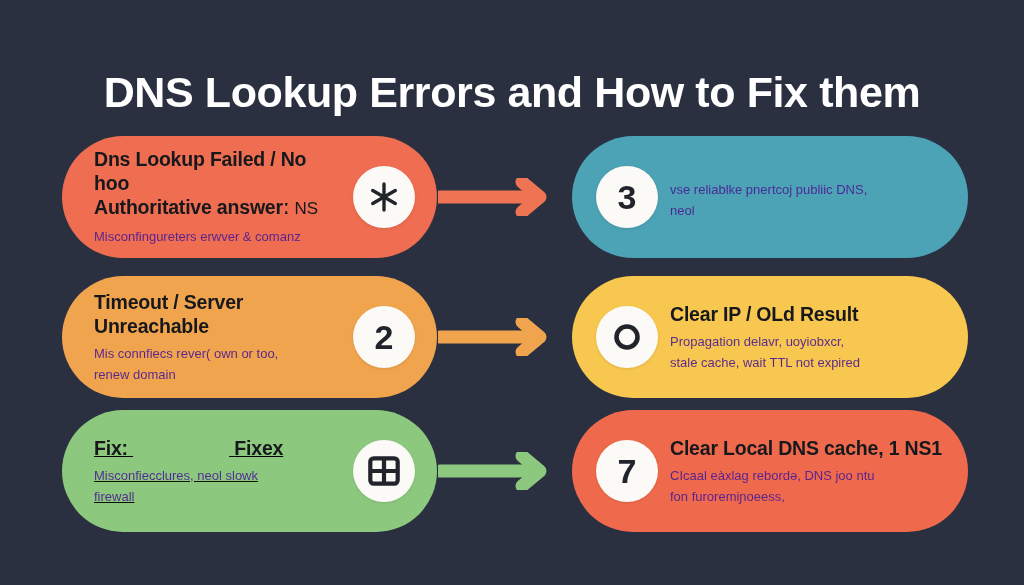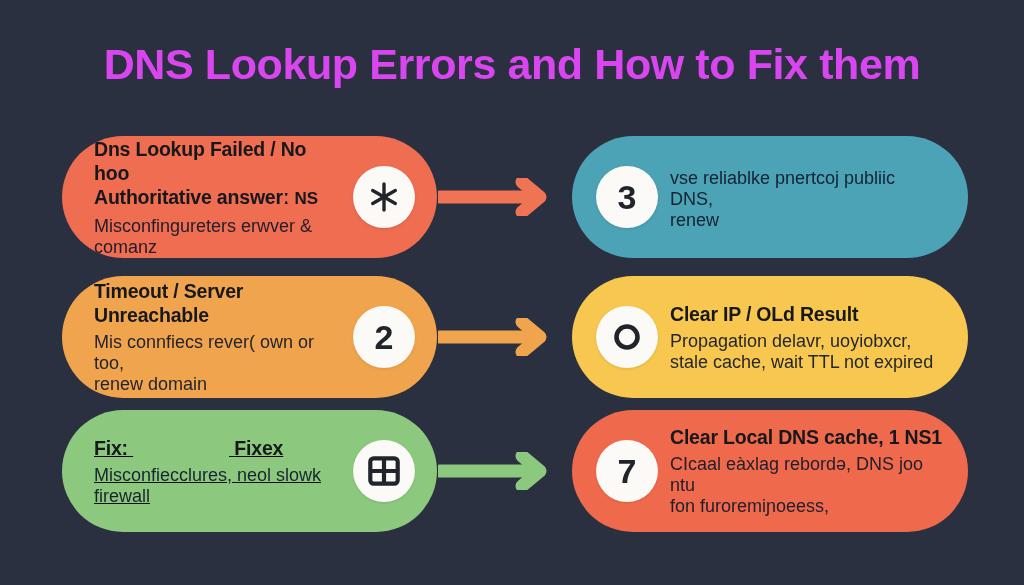--- a/index.html
+++ b/index.html
@@ -80,31 +80,31 @@
   }
 
   .card-heading {
     color: #17181c;
     font-size: 19.5px;
     font-weight: bold;
     line-height: 24px;
     letter-spacing: -0.2px;
   }
   .card-heading .heading-tail {
-    font-weight: bold;
+    font-weight: normal;
     font-size: 17px;
     letter-spacing: 0;
   }
   .card-heading .heading-gap {
     display: inline-block;
     width: 96px;
   }
   .card-sub {
-    color: #0f172a;
-    font-size: 18px;
+    color: #4c1d95;
+    font-size: 13px;
     font-weight: normal;
     line-height: 21px;
     margin-top: 5px;
     opacity: 0.92;
   }
 
   
   .badge {
     flex: 0 0 auto;
     width: 62px;
@@ -136,21 +136,21 @@
     width: 120px;
     height: 38px;
   }
   .arrow svg { display: block; }
 </style>
 </head>
 <body style="background: rgb(42, 48, 64);">
 
 <div id="infographic" style="background: rgb(42, 48, 64);">
 
-  <div id="title" style="color: #d946ef;">DNS Lookup Errors and How to Fix them</div>
+  <div id="title" style="color: #ffffff; margin-top: 28px;">DNS Lookup Errors and How to Fix them</div>
 
   <div class="row" id="row-0">
 
     <div class="card card-left" id="card-0-left" style="background: rgb(239, 109, 81);">
       <div class="card-text">
         <div class="card-heading">
           <span>Dns Lookup Failed / No hoo</span><br>
           <span>Authoritative answerː</span>
           <span class="heading-tail">NS</span>
         </div>
@@ -176,21 +176,21 @@
       </svg>
     </div>
 
     <div class="card card-right" id="card-0-right" style="background: rgb(76, 163, 181);">
       <div class="badge">
         <span class="badge-num">3</span>
       </div>
       <div class="card-text">
         <div class="card-sub">
           <span>vse reliablke pnertcoj publiic DNS,</span><br>
-          <span>renew</span>
+          <span>neol</span>
         </div>
       </div>
     </div>
   </div>
 
   <div class="row" id="row-1">
 
     <div class="card card-left" id="card-1-left" style="background: rgb(240, 164, 78);">
       <div class="card-text">
         <div class="card-heading">Timeout / Server Unreachable</div>

